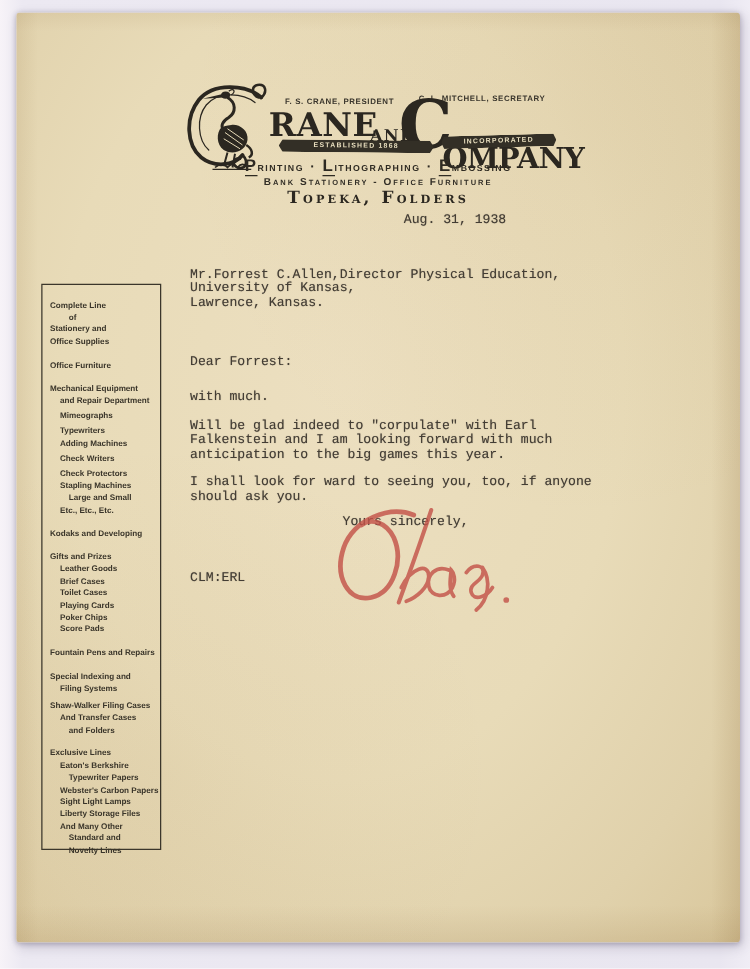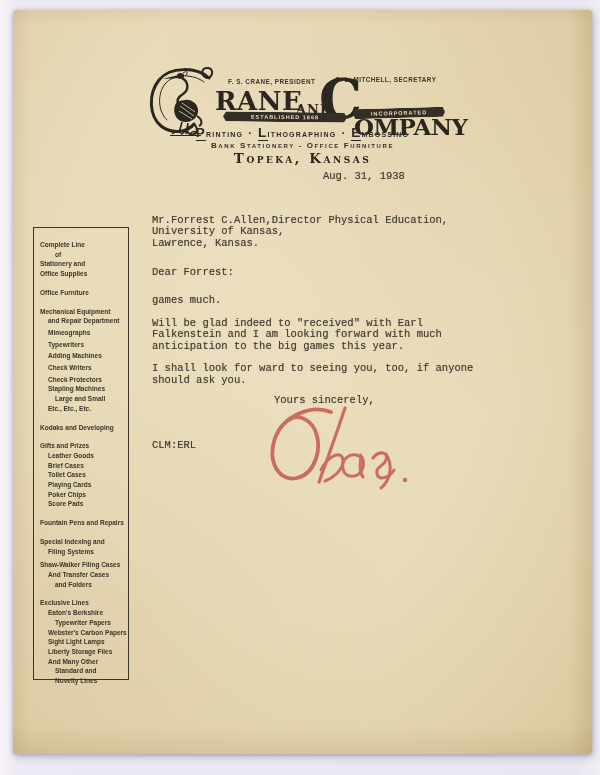--- a/index.html
+++ b/index.html
@@ -37,21 +37,21 @@
   .svc-sep{margin:0 5px;font-size:11px;}
   .subline{position:absolute;left:0;top:131px;width:100%;text-align:center;font-variant:small-caps;
     font-weight:bold;font-size:8px;letter-spacing:1.6px;color:#332f27;}
   .city{position:absolute;left:0;top:140px;width:100%;text-align:center;font-family:"DejaVu Serif",serif;
     font-variant:small-caps;font-weight:bold;font-size:13.5px;letter-spacing:2.5px;color:#2b2720;}
   
   .typed, .t-line{font-family:"Liberation Mono","DejaVu Sans Mono",monospace;font-size:10.5px;line-height:11.4px;
     color:#433d34;text-shadow:0 0 .7px rgba(67,61,52,.55);white-space:pre;}
   .date-line{position:absolute;left:310px;top:161px;}
   .body-col{position:absolute;left:139px;top:205px;width:390px;}
-  .salutation{margin-top:18px;}
+  .salutation{margin-top:36px;}
   .para1{margin-top:16px;}
   .para2{margin-top:12px;}
   .para3{margin-top:11px;}
   .closing{margin-top:9px;margin-left:122px;}
   .initials{margin-top:34px;font-family:Liberation Mono, monospace;}
   .signature{position:absolute;left:240px;top:394px;z-index:5;}
   
   .sidebar{position:absolute;left:20px;top:217px;width:96px;height:453px;border:1.5px solid #3b362b;
     box-sizing:border-box;padding:12px 3px 6px 6px;}
   .sb-line{font-size:6.5px;font-weight:bold;line-height:9.7px;color:#3a352a;white-space:nowrap;}
@@ -95,38 +95,38 @@
       <span class="brand-word w1">RANE</span>
       <span class="brand-word conj">AND</span>
       <span class="big-c c2">C</span>
       <span class="brand-word w2">OMPANY</span>
 
       <div class="ribbon ribbon-left">ESTABLISHED 1868</div>
       <div class="ribbon ribbon-right">INCORPORATED</div>
 
       <div class="services"><span class="svc-word"><span class="svc-cap">P</span><span>rinting</span></span><span class="svc-sep">·</span><span class="svc-word"><span class="svc-cap">L</span><span>ithographing</span></span><span class="svc-sep">·</span><span class="svc-word"><span class="svc-cap">E</span><span>mbossing</span></span></div>
       <div class="subline">Bank Stationery - Office Furniture</div>
-      <div class="city">Topeka, Kansas</div>
+      <div class="city">Topeka, Folders</div>
     </div>
 
     <div class="typed date-line">Aug. 31, 1938</div>
 
     <div class="body-col">
       <div>
           <div class="t-line">Mr.Forrest C.Allen,Director Physical Education,</div>
           <div class="t-line">University of Kansas,</div>
           <div class="t-line">Lawrence, Kansas.</div>
         </div>
       <div class="t-line salutation">Dear Forrest:</div>
       <div>
           <div class="para1">
-            <div class="t-line">games much.</div>
+            <div class="t-line">with much.</div>
           </div>
           <div class="para2">
-            <div class="t-line">Will be glad indeed to "received" with Earl</div>
+            <div class="t-line">Will be glad indeed to "corpulate" with Earl</div>
             <div class="t-line">Falkenstein and I am looking forward with much</div>
             <div class="t-line">anticipation to the big games this year.</div>
           </div>
           <div class="para3">
             <div class="t-line">I shall look for ward to seeing you, too, if anyone</div>
             <div class="t-line">should ask you.</div>
           </div>
         </div>
       <div class="t-line closing">Yours sincerely,</div>
       <div class="t-line initials">CLM:ERL</div>

